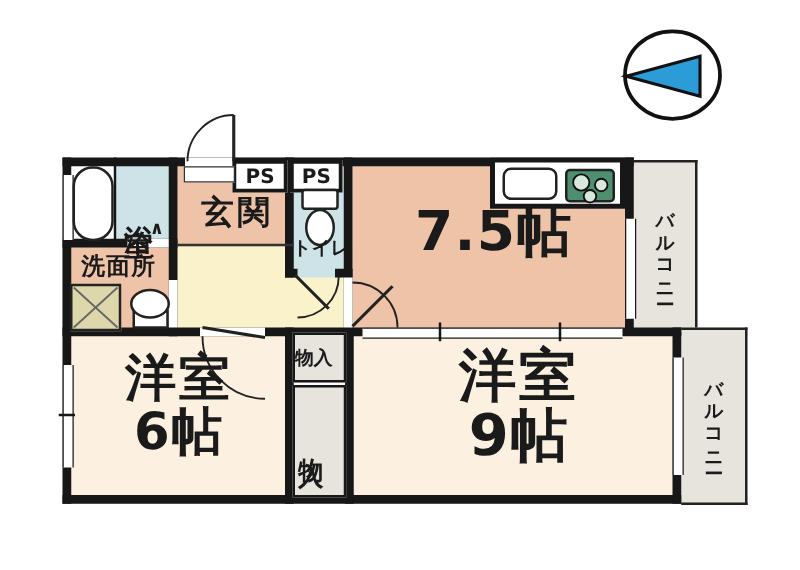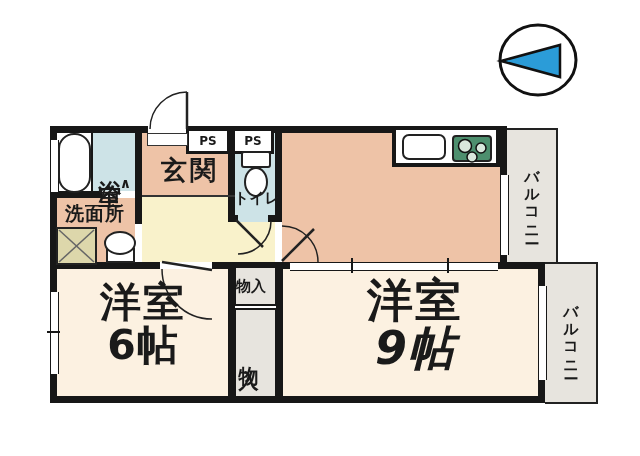--- a/index.html
+++ b/index.html
@@ -10,21 +10,21 @@
   .abs{position:absolute;box-sizing:border-box;}
   .room{position:absolute;box-sizing:border-box;}
   .wall{position:absolute;background:var(--wall);}
   .opening{position:absolute;background:#fff;}
   .win-v{position:absolute;background:#fff;border-left:1.5px solid var(--wall);border-right:1.5px solid var(--wall);}
   .win-h{position:absolute;background:#fff;border-top:1.5px solid var(--wall);border-bottom:1.5px solid var(--wall);}
   .tick{position:absolute;background:var(--wall);}
   .lbl{position:absolute;text-align:center;line-height:1.05;letter-spacing:1px;}
   .vtext{writing-mode:vertical-rl;}
   .psbox{position:absolute;box-sizing:border-box;background:#fff;border:3px solid var(--wall);
-         display:flex;align-items:center;justify-content:center;font-size:12px;}
+         display:flex;align-items:flex-start;justify-content:center;font-size:16px;}
   .closet{position:absolute;box-sizing:border-box;background:var(--closet-gray);border:2.5px solid var(--wall);
           display:flex;align-items:center;justify-content:flex-start;}
   .balcony{position:absolute;box-sizing:border-box;background:var(--balcony-gray);
            border:2px solid #222;border-left:none;display:flex;align-items:center;justify-content:center;}
   svg.overlay{position:absolute;left:0;top:0;pointer-events:none;}
 </style>
 </head>
 <body>
 
 <div id="canvas">
@@ -141,25 +141,26 @@
     </g>
   </svg>
 
   <div class="lbl vtext" style="left:98px;top:132px;height:64px;font-size:23px;letter-spacing:3px;">浴室</div>
   <div class="lbl" style="left:116px;top:176px;width:20px;font-size:14px;">∧</div>
   <div class="lbl" style="left:54px;top:204px;width:82px;font-size:19px;">洗面所</div>
   <div class="lbl" style="left:148px;top:157px;width:84px;font-size:26px;letter-spacing:3px;">玄関</div>
   <div class="lbl" style="left:233px;top:191px;width:48px;font-size:15px;letter-spacing:0;">トイレ</div>
 
   <div class="lbl" style="left:287px;top:163px;width:216px;">
+    <div style="font-size:44px;">7.5帖</div>
   </div>
 
   <div class="lbl" style="left:57px;top:281px;width:172px;">
     <div style="font-size:41px;letter-spacing:2px;">洋室</div>
     <div style="font-size:41px;">6帖</div>
   </div>
 
   <div class="lbl" style="left:295px;top:276px;width:240px;">
     <div style="font-size:46px;letter-spacing:2px;">洋室</div>
-    <div style="font-size:46px;font-style:italic;">9帖</div>
+    <div style="font-size:46px;">9帖</div>
   </div>
 
 </div>
 
 </body></html>

